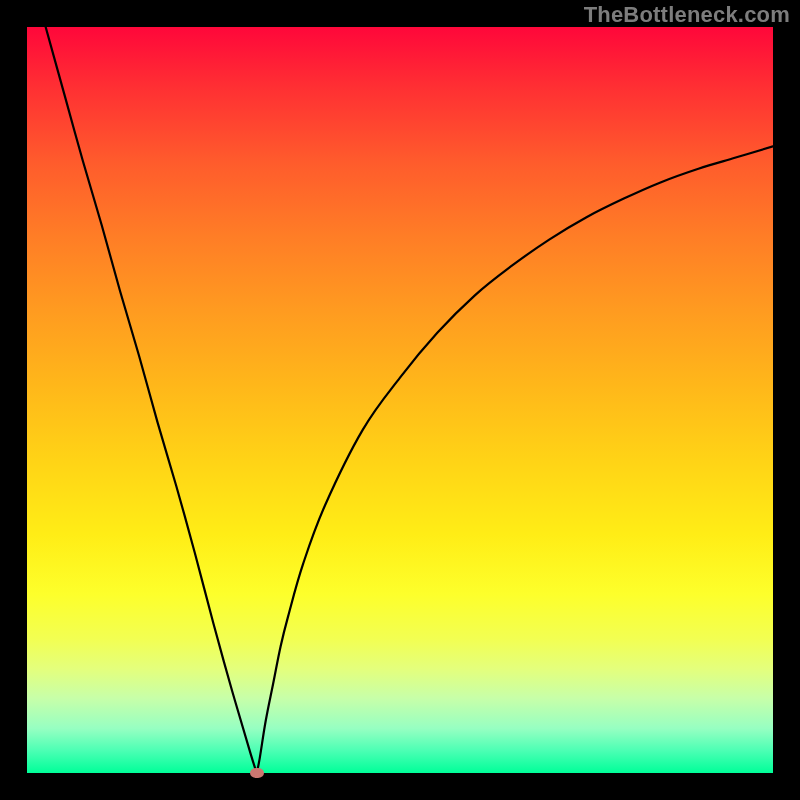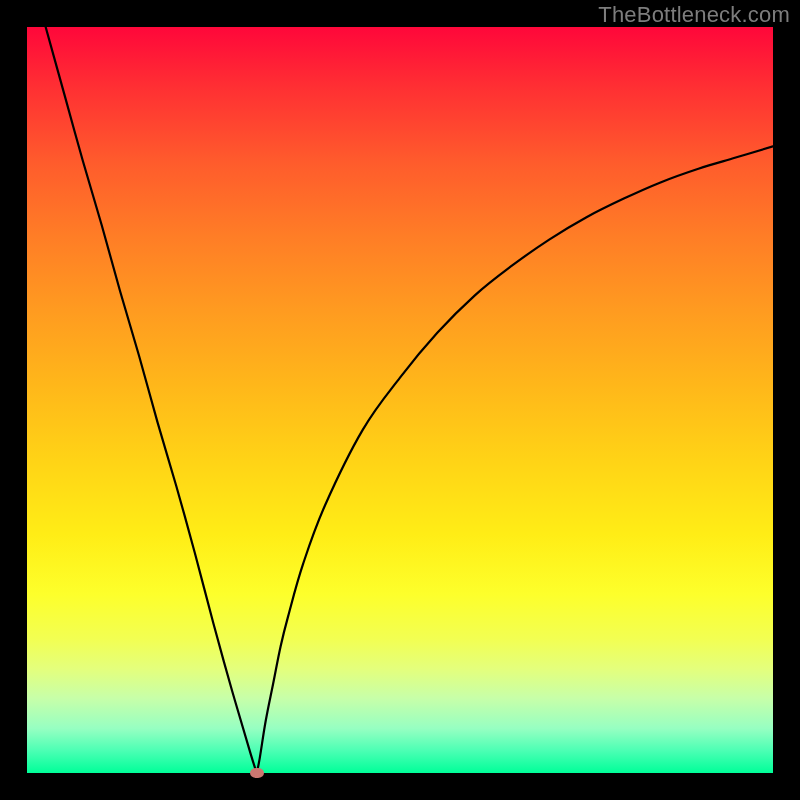--- a/index.html
+++ b/index.html
@@ -41,21 +41,21 @@
       #4cffb4 97%,
       #00ff99 100%
     );
   }
   .watermark {
     position: absolute;
     top: 2px;
     right: 10px;
     font-family: Arial, Helvetica, sans-serif;
     font-size: 22px;
-    font-weight: 400;
+    font-weight: 700;
     color: #7d7d7d;
     letter-spacing: 0.2px;
   }
   svg.curve {
     position: absolute;
     top: 0;
     left: 0;
     width: 746px;
     height: 746px;
   }

